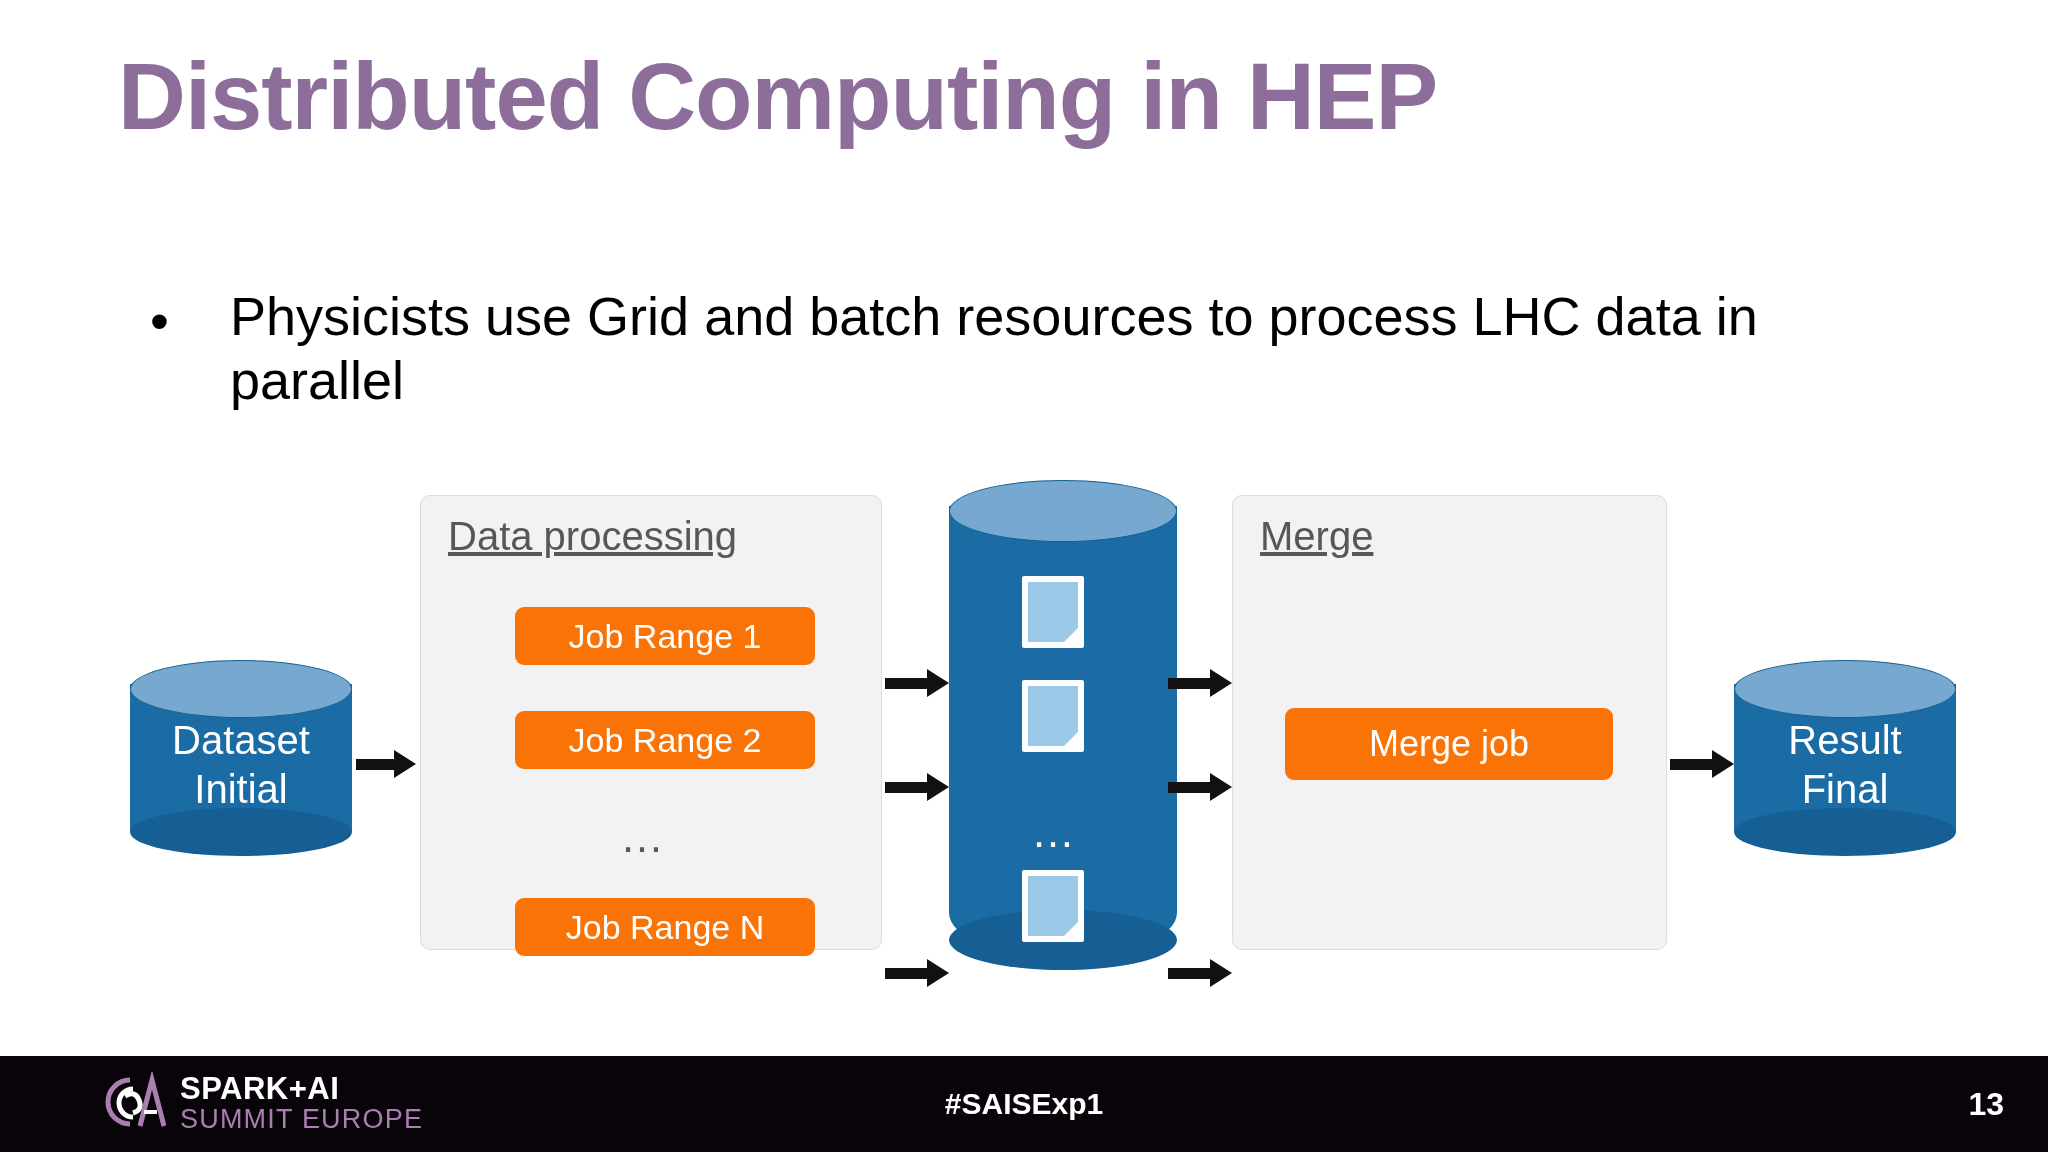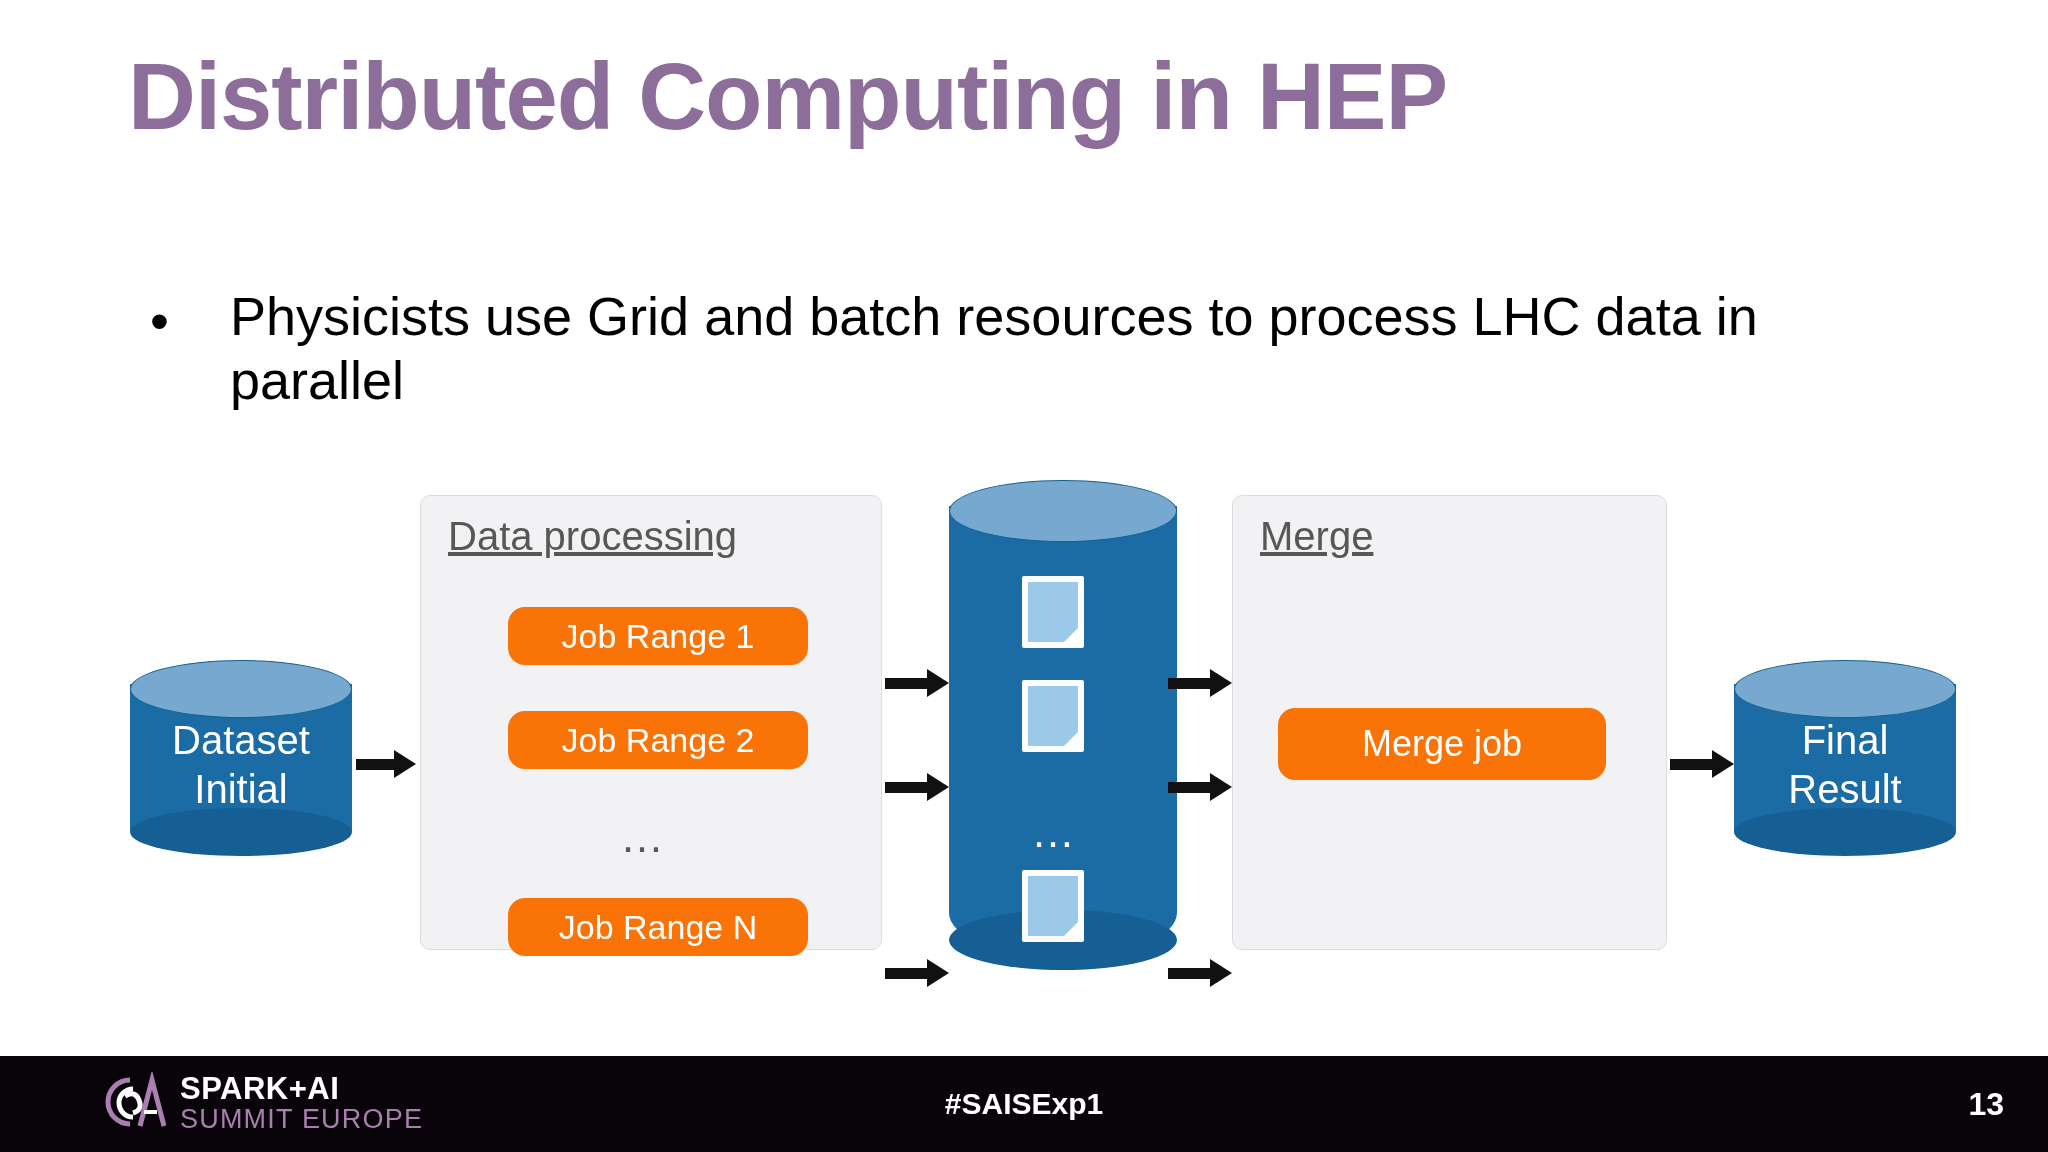--- a/index.html
+++ b/index.html
@@ -29,21 +29,20 @@
     position: absolute;
     left: 118px;
     top: 48px;
     width: 1830px;
     font-size: 94px;
     font-weight: bold;
     color: #8D6E9B;
     letter-spacing: -1px;
     line-height: 1.05;
     white-space: nowrap;
-    margin-left: 10px;
   }
 
   
   #bullet-block {
     position: absolute;
     left: 150px;
     top: 285px;
     width: 1760px;
     display: flex;
     align-items: flex-start;
@@ -90,27 +89,28 @@
     font-family: "Liberation Sans", sans-serif;
     text-decoration: underline;
   }
   #panel-dataproc { left: 420px; top: 55px; width: 462px; height: 455px; }
   #panel-merge    { left: 1232px; top: 55px; width: 435px; height: 455px; }
 
   
   .chip {
     position: absolute;
     background: #F97306;
-    border-radius: 17px;
+    border-radius: 9px;
     color: #FFFFFF;
     font-size: 34px;
     display: flex;
     align-items: center;
     justify-content: center;
     box-sizing: border-box;
+    margin-left: 7px;
   }
   #chip-job1 { left: 508px; top: 167px; width: 300px; height: 58px; }
   #chip-job2 { left: 508px; top: 271px; width: 300px; height: 58px; }
   #chip-jobn { left: 508px; top: 458px; width: 300px; height: 58px; }
   #chip-merge { left: 1278px; top: 268px; width: 328px; height: 72px; font-size: 36px; }
 
   
   #panel-ellipsis {
     position: absolute;
     left: 620px;
@@ -403,22 +403,22 @@
     <div class="arrow" id="arrow-out">
       <div class="shaft"></div>
       <div class="head"></div>
     </div>
 
     <div class="cylinder" id="cyl-final">
       <div class="cyl-body"></div>
       <div class="cyl-bottom-shade"></div>
       <div class="cyl-top"></div>
       <div class="cyl-label">
+        <div>Result</div>
         <div>Final</div>
-        <div>Result</div>
       </div>
     </div>
 
   </div>
 
   <div id="footer">
     <div id="footer-logo">
       <svg id="logo-mark" viewBox="0 0 66 62">
         <path d="M30 8 A21 21 0 1 0 30 52" fill="none" stroke="#A97FB0" stroke-width="5"></path>
         <path d="M33 17 A12 12 0 1 0 33 45" fill="none" stroke="#FFFFFF" stroke-width="5"></path>

